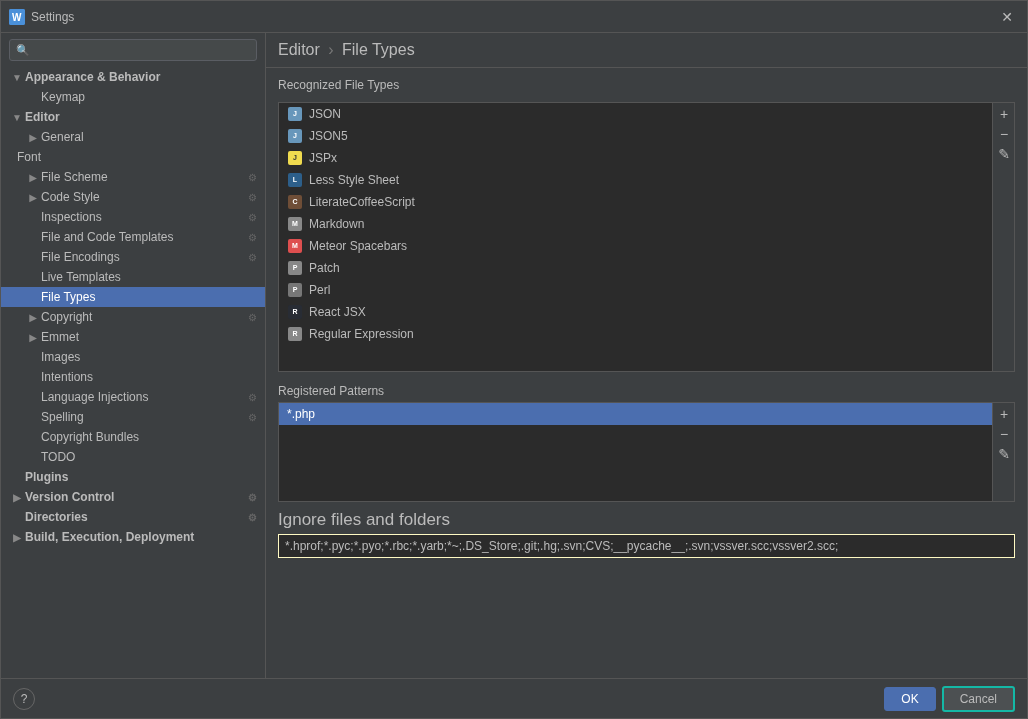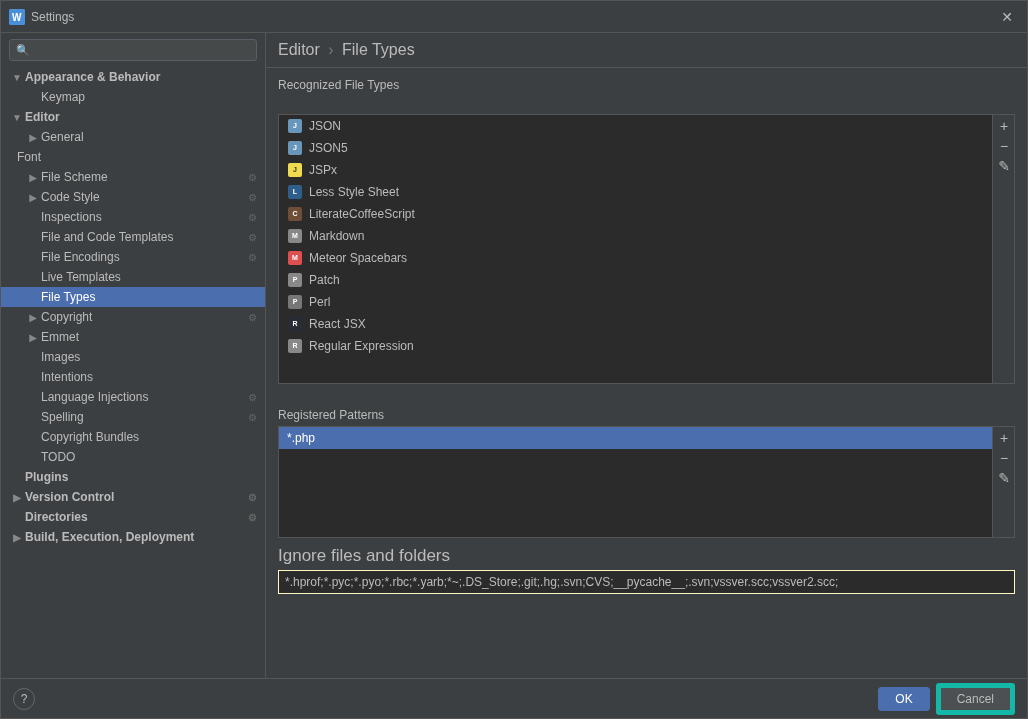--- a/index.html
+++ b/index.html
@@ -142,21 +142,21 @@
       padding: 8px 0;
     }
     .section-title {
       color: #bbb;
       padding: 2px 12px 6px;
       font-size: 12px;
       flex-shrink: 0;
     }
     
     .file-types-list-container {
-      margin: 16px 12px;
+      margin: 4px 12px;
       border: 1px solid #555;
       background: #2b2b2b;
       height: 270px;
       display: flex;
       flex-shrink: 0;
       position: relative;
     }
     .file-types-list {
       flex: 1;
       overflow-y: auto;
@@ -210,21 +210,21 @@
       flex-shrink: 0;
     }
     .registered-patterns-title {
       color: #bbb;
       font-size: 12px;
       margin-bottom: 4px;
     }
     .registered-patterns-list-container {
       border: 1px solid #555;
       background: #2b2b2b;
-      height: 112px;
+      height: 100px;
       display: flex;
     }
     .registered-patterns-list {
       flex: 1;
       overflow-y: auto;
     }
     .pattern-item {
       display: flex;
       align-items: center;
       padding: 4px 8px;
@@ -282,21 +282,21 @@
       border-radius: 3px;
       margin-left: 6px;
     }
     .btn-primary {
       background: #4b6eaf;
       border: 1px solid #4b6eaf;
       color: white;
     }
     .btn-secondary {
       background: #4c5052;
-      border: 5px solid #14b8a6;
+      border: 2px solid #14b8a6;
       color: #bbb;
     }
     
     .ficon {
       width: 14px;
       height: 14px;
       border-radius: 2px;
       display: inline-block;
       font-size: 7px;
       font-weight: bold;

